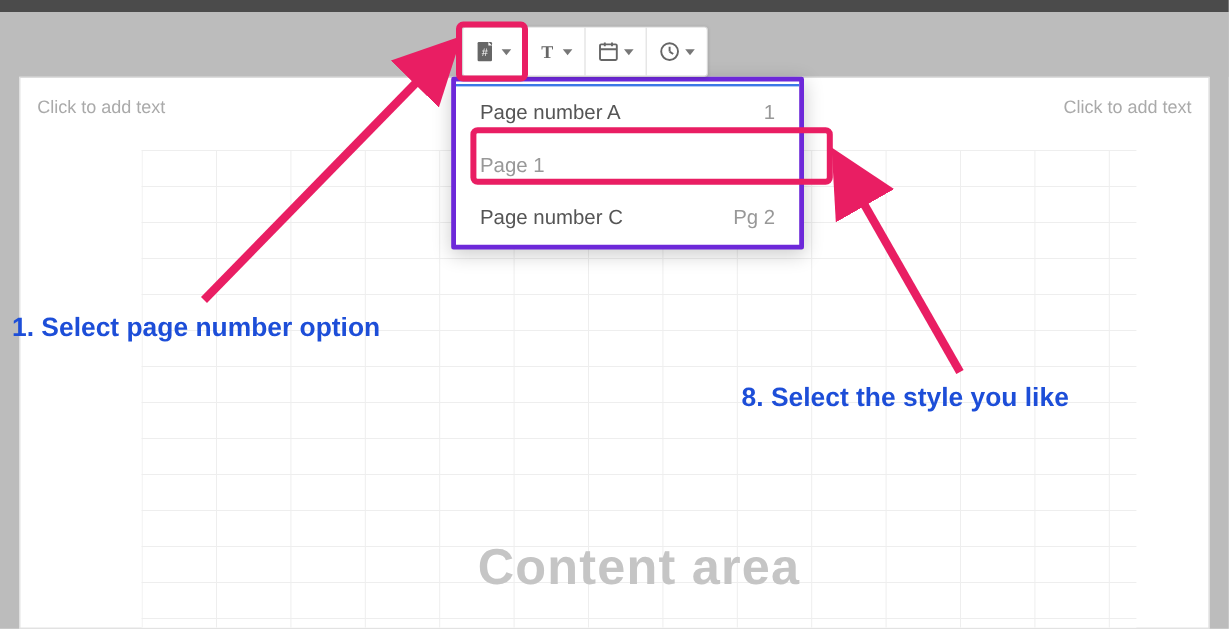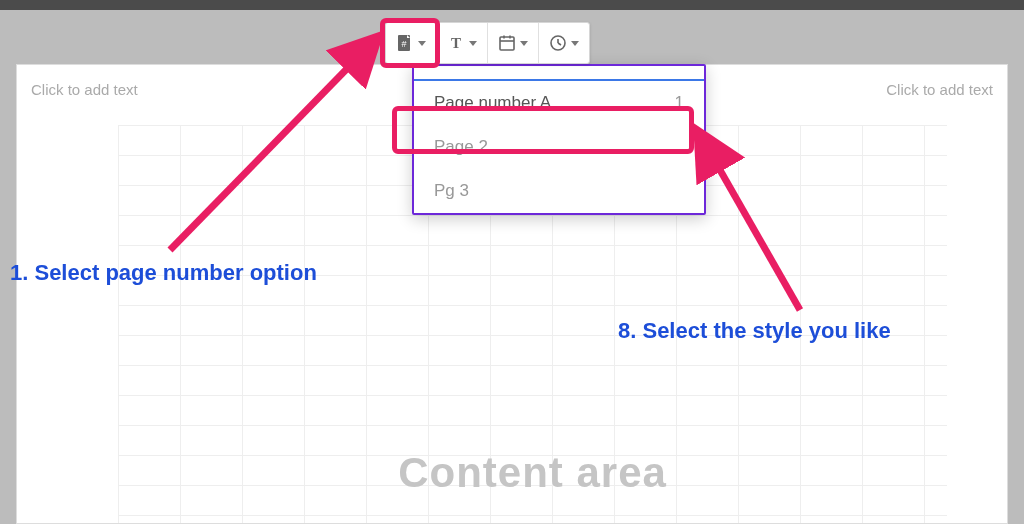--- a/index.html
+++ b/index.html
@@ -103,28 +103,28 @@
     border-left: 4px solid transparent;
     border-right: 4px solid transparent;
     border-top: 5px solid #777;
   }
   .ico { width: 18px; height: 18px; position: relative; }
   .ico svg { width: 18px; height: 18px; }
   
   .dropdown {
     position: absolute;
     top: 64px;
-    left: 412px;
+    left: 376px;
     width: 294px;
     background: #ffffff;
-    border: 2px solid #6d28d9;
+    border: 4px solid #6d28d9;
     border-radius: 2px;
     box-shadow: 0 4px 16px rgba(0,0,0,.2);
     z-index: 19;
-    padding-top: 13px;
+    padding-top: 2px;
   }
   .dropdown::before {
     content: "";
     display: block;
     height: 2px;
     background: #3b78e7;
     margin: 0;
   }
   .dd-item {
     display: flex;
@@ -223,24 +223,25 @@
     <span class="chev"></span>
   </div>
 </div>
 
 <div class="dropdown">
   <div class="dd-item">
     <span>Page number A</span>
     <span class="val">1</span>
   </div>
   <div class="dd-item">
-    <span class="val">Page 2</span>
+    <span class="val">Page 1</span>
   </div>
   <div class="dd-item">
-    <span class="val">Pg 3</span>
+    <span>Page number C</span>
+    <span class="val">Pg 2</span>
   </div>
 </div>
 
 <div class="hl-box hl1"></div>
 <div class="hl-box hl2"></div>
 
 <div class="arrow" style="top:20px; left:140px; width:260px; height:240px;">
   <svg width="260" height="240">
     <defs>
         <marker id="ah1" markerWidth="8" markerHeight="8" refX="6" refY="4" orient="auto">

